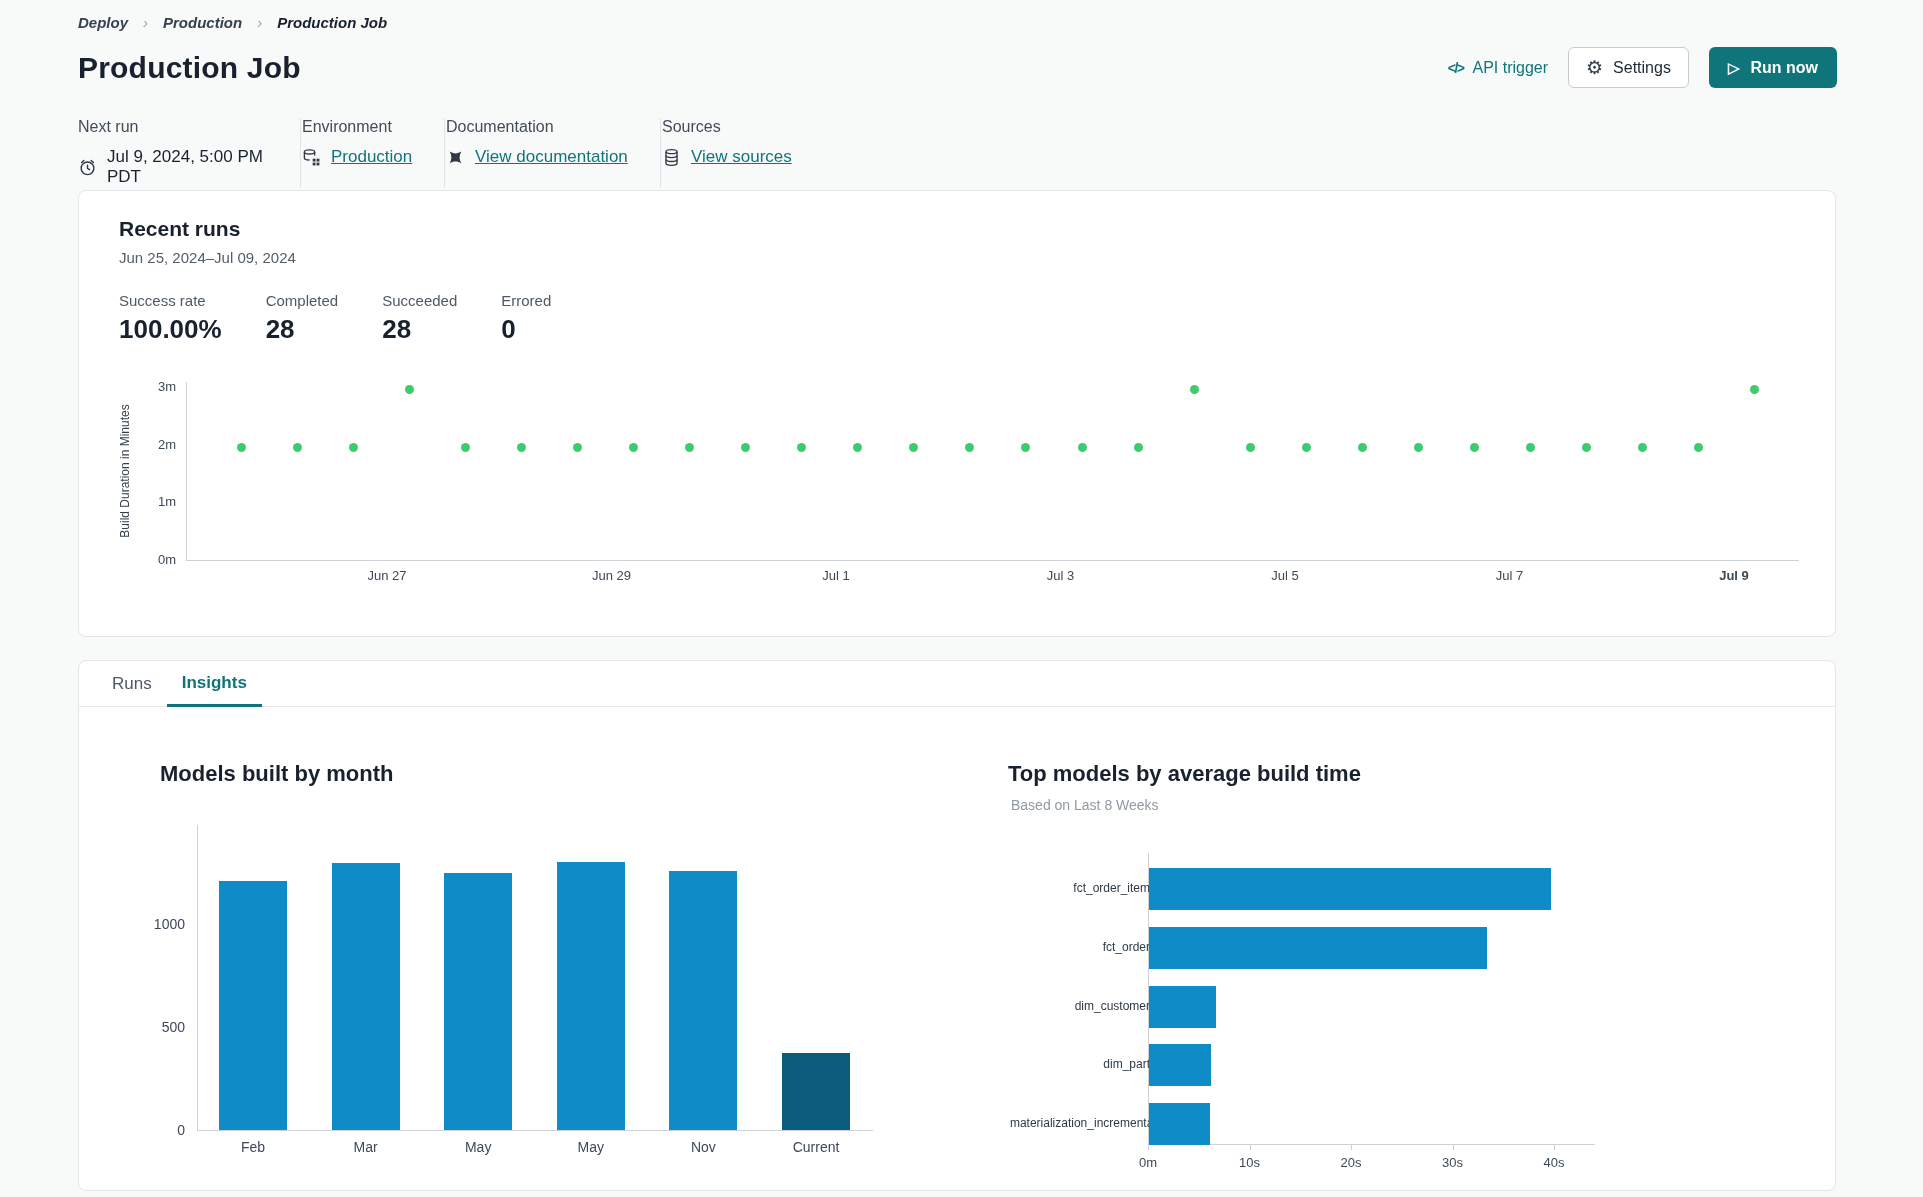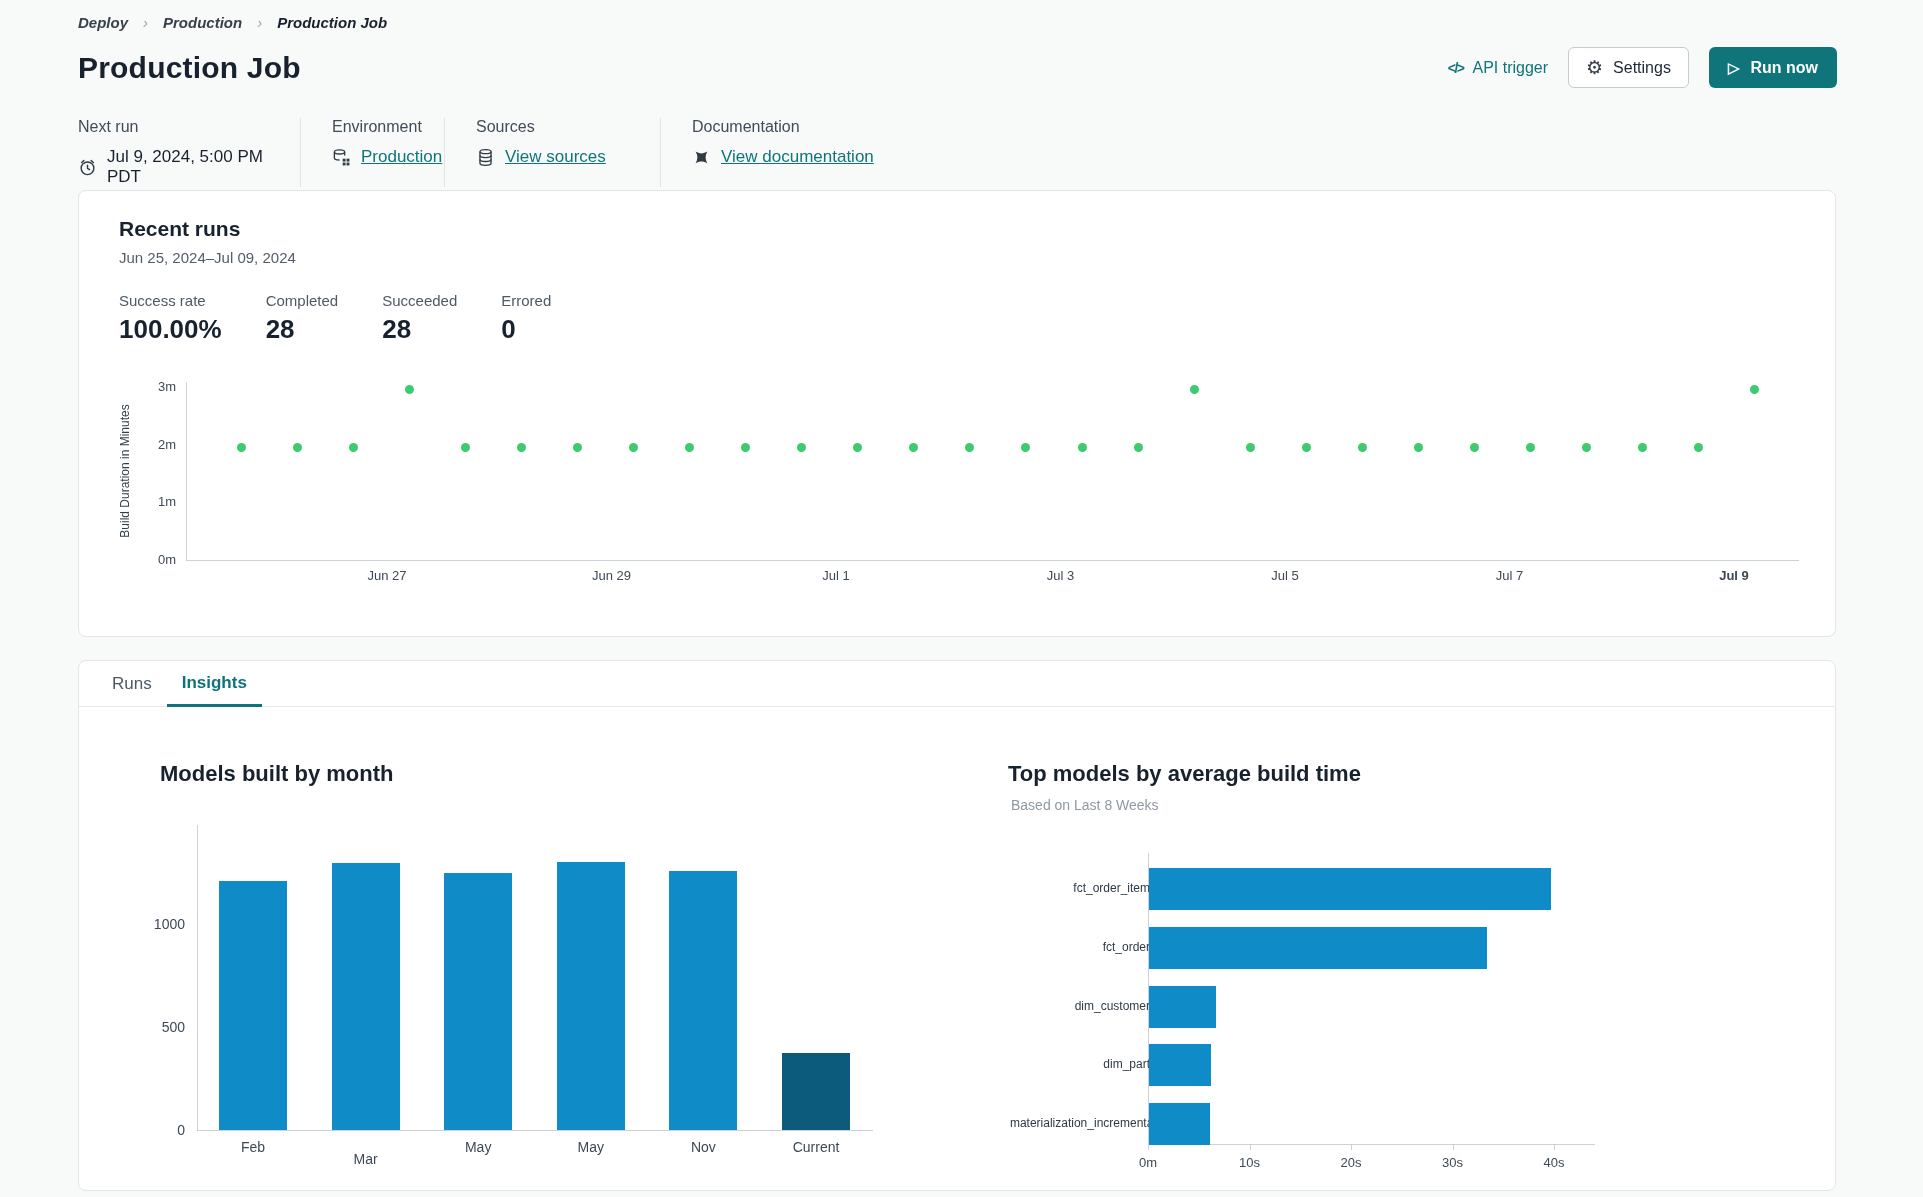--- a/index.html
+++ b/index.html
@@ -26,21 +26,21 @@
   .code-icon { font-weight:700; font-size:14px; letter-spacing:-1.5px; }
   .btn { height:41px; border-radius:6px; font-size:16px; font-family:"Liberation Sans",sans-serif; display:flex; align-items:center; cursor:pointer; }
   .btn-secondary { background:#fff; border:1px solid #c5cbd1; color:#1d2936; gap:10px; padding:0 17px; }
   .gear-glyph { font-size:19px; line-height:1; color:#333e49; }
   .btn-primary { background:#0f757b; border:none; color:#fff; gap:11px; padding:0 19px; font-weight:600; }
   .play-glyph { font-size:15px; line-height:1; }
 
   
   .info-strip { display:flex; margin-top:30px; }
   .info-col { width:222px; }
-  .info-col + .info-col { border-left:1px solid #e1e4e7; padding-left:31px; }
+  .info-col + .info-col { border-left:1px solid #e1e4e7; padding-left:1px; }
   .info-col:nth-child(2) { width:144px; }
   .info-col:nth-child(3) { width:216px; }
   .info-col:nth-child(4) { width:auto; }
   .info-label { font-size:16px; color:#414c59; margin-bottom:11px; }
   .info-value { font-size:17px; color:#18222e; display:flex; align-items:center; gap:10px; }
   .info-value .link { color:#0f757b; text-decoration:underline; cursor:pointer; }
   .ic { flex:0 0 auto; display:inline-flex; }
 
   
   .card { position:absolute; left:78px; width:1758px; background:#fff; border:1px solid #e3e6e8; border-radius:8px; }
@@ -122,42 +122,42 @@
               <rect x="13.5" y="13.5" width="3.6" height="3.6" fill="#2f3a45" stroke="none"></rect>
                 <rect x="18.4" y="13.5" width="3.6" height="3.6" fill="#2f3a45" stroke="none"></rect>
               <rect x="13.5" y="18.4" width="3.6" height="3.6" fill="#2f3a45" stroke="none"></rect>
                 <rect x="18.4" y="18.4" width="3.6" height="3.6" fill="#2f3a45" stroke="none"></rect>
             </svg>
           </span>
           <span class="link">Production</span>
         </div>
       </div>
       <div class="info-col">
+        <div class="info-label">Documentation</div>
+        <div class="info-value">
+          <span class="ic">
+            <svg width="19" height="19" viewBox="0 0 24 24">
+              <path transform="rotate(45 12 12)" fill="#2f3a45" d="M12 1.5 C13.2 7 17 10.8 22.5 12 C17 13.2 13.2 17 12 22.5 C10.8 17 7 13.2 1.5 12 C7 10.8 10.8 7 12 1.5 Z"></path>
+            </svg>
+          </span>
+          <span class="link">View documentation</span>
+        </div>
+      </div>
+      <div class="info-col">
         <div class="info-label">Sources</div>
         <div class="info-value">
           <span class="ic">
             <svg width="19" height="19" viewBox="0 0 24 24" fill="none" stroke="#2f3a45" stroke-width="1.7">
               <ellipse cx="12" cy="4.6" rx="7" ry="2.6"></ellipse>
               <path d="M5 4.6v4.9c0 1.4 3.1 2.6 7 2.6s7-1.2 7-2.6V4.6"></path>
               <path d="M5 9.5v4.9c0 1.4 3.1 2.6 7 2.6s7-1.2 7-2.6V9.5"></path>
               <path d="M5 14.4v4.9c0 1.4 3.1 2.6 7 2.6s7-1.2 7-2.6v-4.9"></path>
             </svg>
           </span>
           <span class="link">View sources</span>
-        </div>
-      </div>
-      <div class="info-col">
-        <div class="info-label">Documentation</div>
-        <div class="info-value">
-          <span class="ic">
-            <svg width="19" height="19" viewBox="0 0 24 24">
-              <path transform="rotate(45 12 12)" fill="#2f3a45" d="M12 1.5 C13.2 7 17 10.8 22.5 12 C17 13.2 13.2 17 12 22.5 C10.8 17 7 13.2 1.5 12 C7 10.8 10.8 7 12 1.5 Z"></path>
-            </svg>
-          </span>
-          <span class="link">View documentation</span>
         </div>
       </div>
     </div>
   </header>
 
   <section class="card card-runs">
     <h2>Recent runs</h2>
     <div class="date-range">Jun 25, 2024–Jul 09, 2024</div>
     <div class="stats-row">
       <div class="stat">
@@ -233,21 +233,21 @@
     <div class="chart-subtitle" style="left:932px; top:136px;">Based on Last 8 Weeks</div>
     <div class="chart-layer">
         <div style="left: 118px; top: 164px; width: 1px; height: 305px; background: rgb(204, 210, 214);"></div>
         <div style="left: 118px; top: 469px; width: 676px; height: 1px; background: rgb(204, 210, 214);"></div>
         <div style="left: 40px; top: 461px; width: 66px; text-align: right; font-size: 14px; color: rgb(62, 73, 86);">0</div>
         <div style="left: 40px; top: 358px; width: 66px; text-align: right; font-size: 14px; color: rgb(62, 73, 86);">500</div>
         <div style="left: 40px; top: 255px; width: 66px; text-align: right; font-size: 14px; color: rgb(62, 73, 86);">1000</div>
         <div style="left: 140px; top: 219.74px; width: 68px; height: 249.26px; background: rgb(15, 139, 199);"></div>
         <div style="left: 129px; top: 478px; width: 90px; text-align: center; font-size: 14px; color: rgb(62, 73, 86);">Feb</div>
         <div style="left: 252.6px; top: 202.23px; width: 68px; height: 266.77px; background: rgb(15, 139, 199);"></div>
-        <div style="left: 241.6px; top: 478px; width: 90px; text-align: center; font-size: 14px; color: rgb(62, 73, 86); margin-top: 12px;">Mar</div>
+        <div style="left: 241.6px; top: 478px; width: 90px; text-align: center; font-size: 14px; color: rgb(62, 73, 86);">Mar</div>
         <div style="left: 365.2px; top: 211.5px; width: 68px; height: 257.5px; background: rgb(15, 139, 199);"></div>
         <div style="left: 354.2px; top: 478px; width: 90px; text-align: center; font-size: 14px; color: rgb(62, 73, 86);">May</div>
         <div style="left: 477.8px; top: 201.2px; width: 68px; height: 267.8px; background: rgb(15, 139, 199);"></div>
         <div style="left: 466.8px; top: 478px; width: 90px; text-align: center; font-size: 14px; color: rgb(62, 73, 86);">May</div>
         <div style="left: 590.4px; top: 210.47px; width: 68px; height: 258.53px; background: rgb(15, 139, 199);"></div>
         <div style="left: 579.4px; top: 478px; width: 90px; text-align: center; font-size: 14px; color: rgb(62, 73, 86);">Nov</div>
         <div style="left: 703px; top: 391.75px; width: 68px; height: 77.25px; background: rgb(12, 90, 124);"></div>
         <div style="left: 692px; top: 478px; width: 90px; text-align: center; font-size: 14px; color: rgb(62, 73, 86);">Current</div>
         <div style="left: 1069px; top: 192px; width: 1px; height: 291px; background: rgb(204, 210, 214);"></div>
         <div style="left: 1069px; top: 483px; width: 447px; height: 1px; background: rgb(204, 210, 214);"></div>

